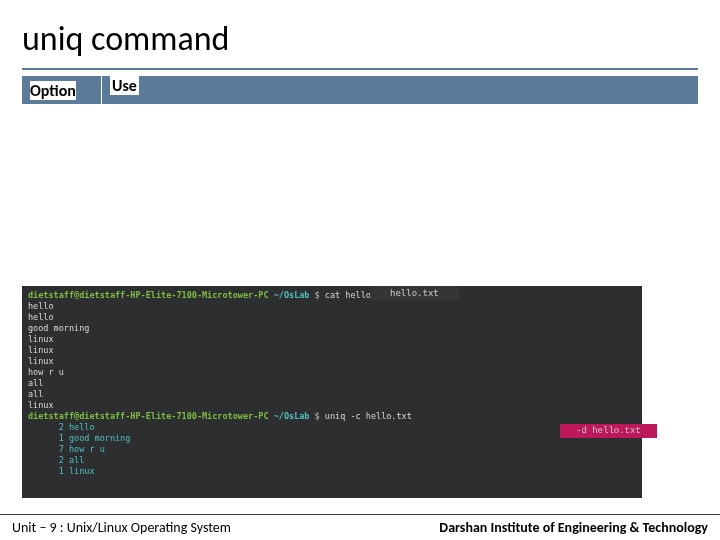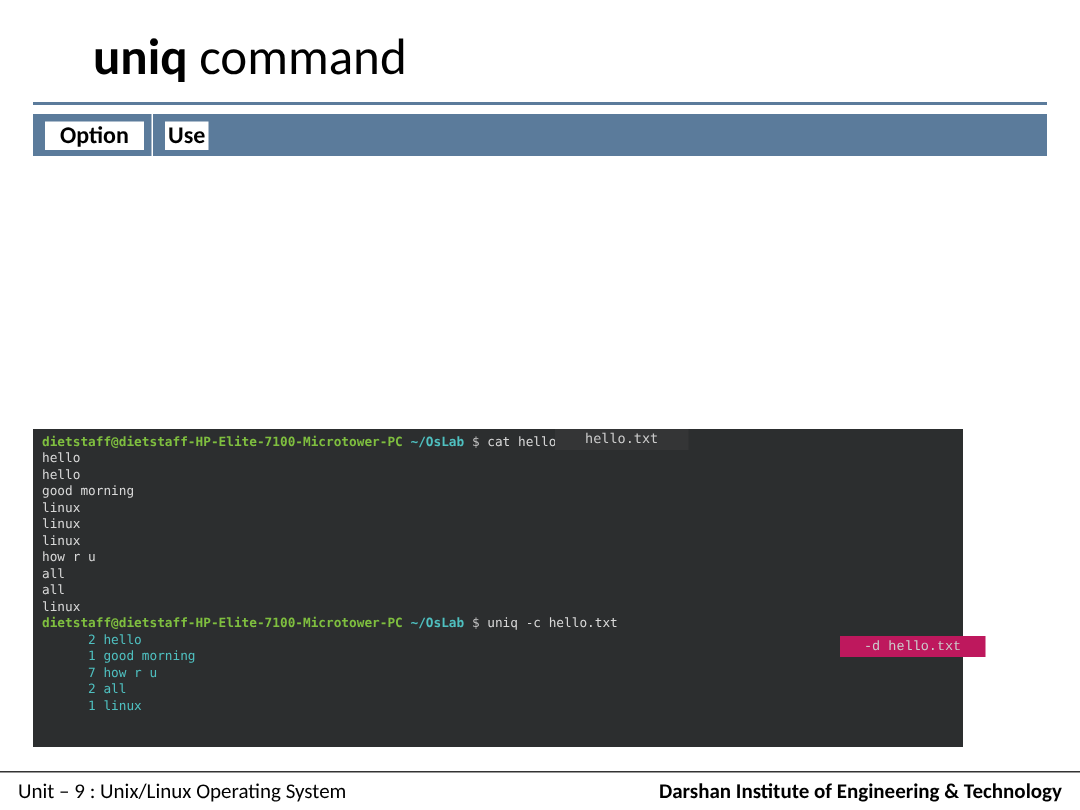--- a/index.html
+++ b/index.html
@@ -1,25 +1,25 @@
 <!DOCTYPE html>
 <html><head>
   <meta charset="utf-8">
   <style>
     * { margin: 0; padding: 0; box-sizing: border-box; }
     html, body { width: 720px; height: 540px; overflow: hidden; font-family: Calibri, Arial, sans-serif; background: #fff; }
     .slide { width: 720px; height: 540px; position: relative; background: #fff; }
     .title { position: absolute; top: 18px; left: 22px; font-size: 34px; color: #000; }
-    .title .bold { font-weight: 700; margin-left: 40px; }
+    .title .bold { font-weight: 400; }
     .title .normal { font-weight: 400; margin-top: 28px; }
     .title-underline { position: absolute; top: 68px; left: 22px; width: 676px; height: 2px; background: #5b7b9b; }
     .table-head-row { position: absolute; top: 76px; left: 22px; width: 676px; height: 28px; display: flex; }
     .th-option { width: 80px; background: #5b7b9b; border-right: 1px solid #fff; display: flex; align-items: center; padding-left: 8px; }
-    .th-option span { background: #fff; font-weight: 700; font-size: 16px; padding: 0 10px; text-align: right; }
-    .th-use { flex: 1; background: #5b7b9b; display: flex; align-items: center; padding-left: 8px; }
+    .th-option span { background: #fff; font-weight: 700; font-size: 16px; padding: 0 0; text-align: right; }
+    .th-use { flex: 1; background: #5b7b9b; display: flex; align-items: flex-start; padding-left: 8px; }
     .th-use span { background: #fff; font-weight: 700; font-size: 16px; padding: 0 2px; }
 
     .terminal { position: absolute; top: 286px; left: 22px; width: 620px; height: 212px; background: #2c2e2f; font-family: "DejaVu Sans Mono", Consolas, monospace; font-size: 8.5px; line-height: 11px; color: #d0d0d0; padding: 4px 6px; }
     .term-line { white-space: pre; }
     .prompt-user { color: #7fbf3f; font-weight: 700; }
     .prompt-path { color: #4fc0c0; font-weight: 700; }
     .prompt-sym { color: #c0c0c0; }
     .output-white { color: #d8d8d8; }
     .output-cyan { color: #4fc0c0; }
     .badge1 { position: absolute; top: 286px; left: 370px; background: #343536; color: #ccc; font-family: monospace; font-size: 9px; padding: 2px 20px; }

